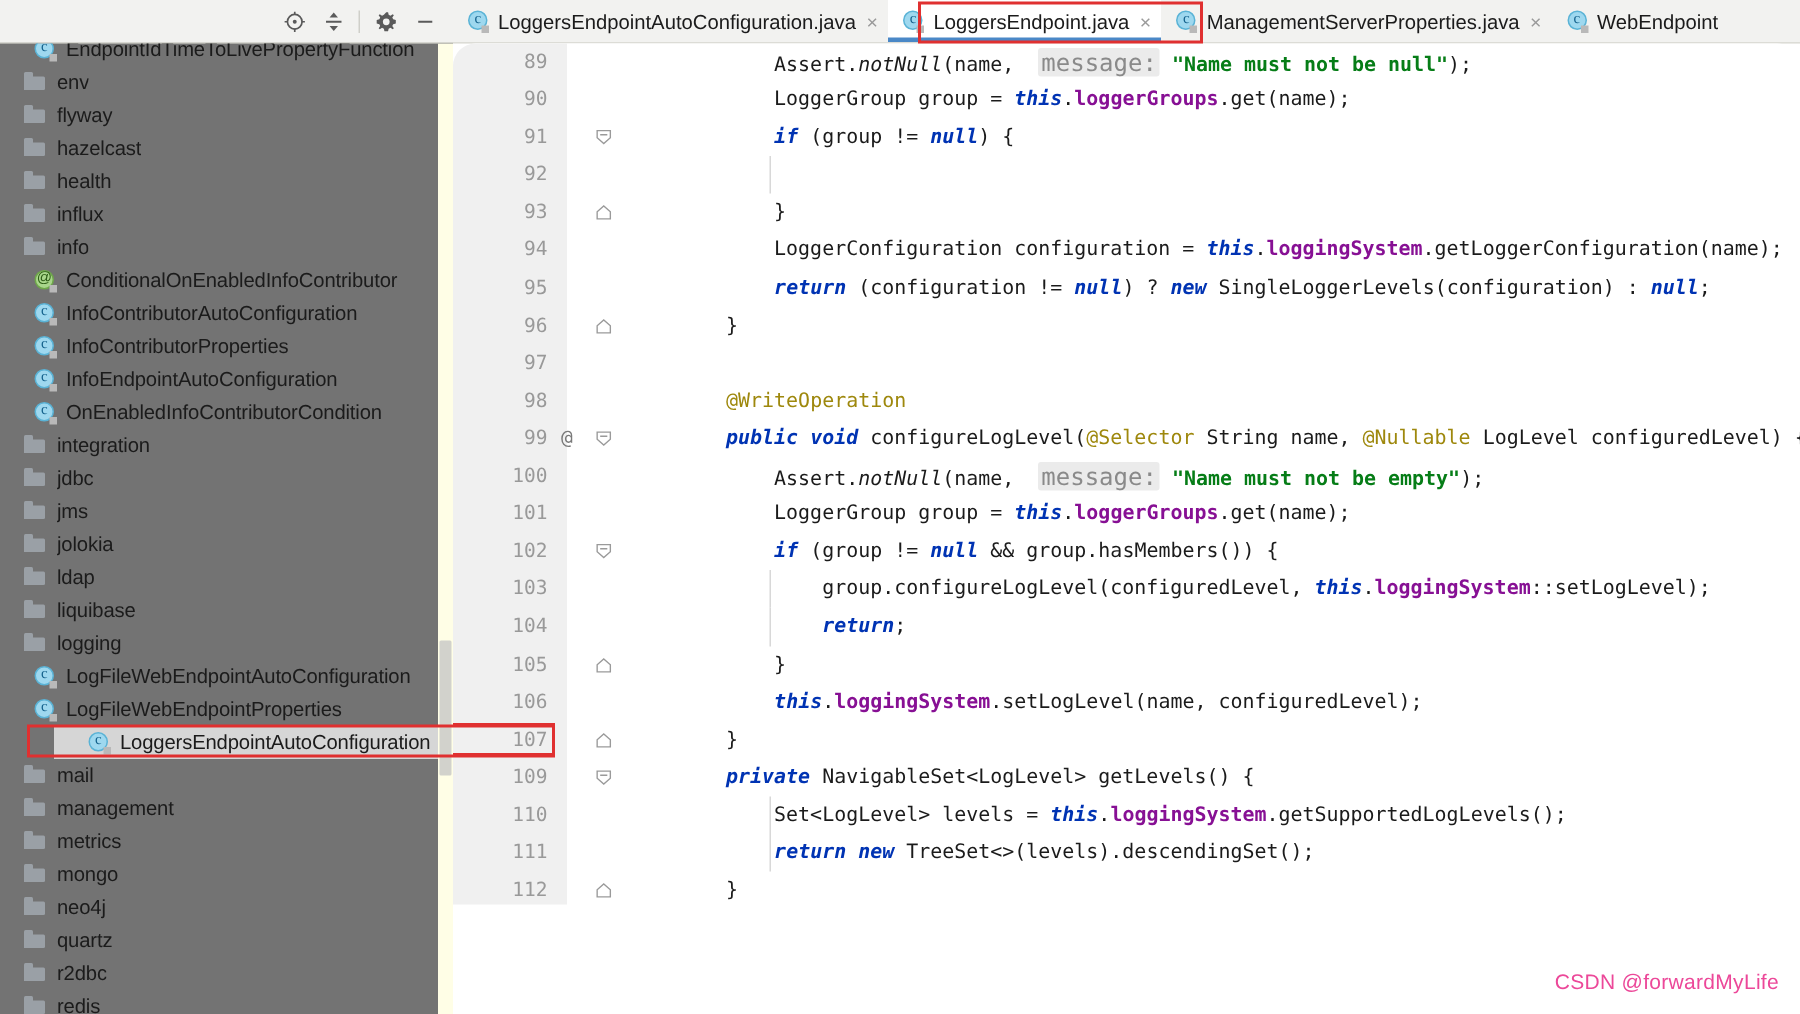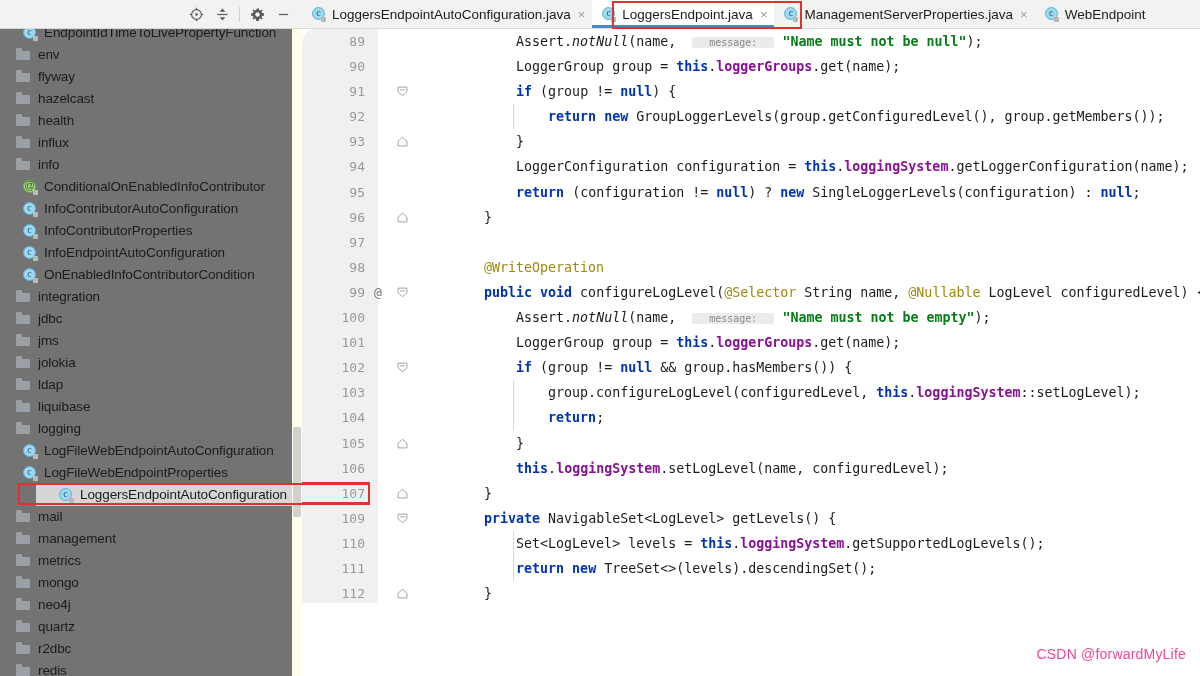--- a/index.html
+++ b/index.html
@@ -308,30 +308,30 @@
     background: #f0f0f0;
   }
   
   .iguide {
     position: absolute;
     top: 0;
     width: 1px; height: 25.1px;
     background: #d8d8d8;
   }
   
-  .kw  { color: #0033b3; font-weight: bold; }
+  .kw  { color: #0033b3; font-weight: bold; font-style: italic; }
   .str { color: #067d17; font-weight: bold; }
   .fld { color: #871094; font-weight: bold; }
   .ann { color: #9e880d; }
   .ital { font-style: italic; }
   .hintbox {
     background: #ebebeb;
     color: #8a8a8a;
-    font-size: 10px;
-    padding: 0 17px;
+    font-size: 16px;
+    padding: 0 2px;
     border-radius: 2px;
   }
   .plain { color: #1b1b1b; }
 
   
   .redbox {
     position: absolute;
     border: 2px solid #e03030;
     box-sizing: border-box;
     pointer-events: none;
@@ -578,21 +578,21 @@
     <div id="code-pane">
       <div id="gutter-bg"></div>
       <div id="gutter-marker-bg"></div>
       <div id="code-rows" style="position:relative;">
           <div class="code-row"><span class="ln">89</span><span class="code-text"><span class="plain">            Assert.</span><span class="ital">notNull</span><span class="plain">(name,  </span><span class="hintbox">message:</span><span class="plain"> </span><span class="str">"Name must not be null"</span><span class="plain">);</span></span></div>
           <div class="code-row"><span class="ln">90</span><span class="code-text"><span class="plain">            LoggerGroup group = </span><span class="kw">this</span><span class="plain">.</span><span class="fld">loggerGroups</span><span class="plain">.get(name);</span></span></div>
           <div class="code-row"><span class="ln">91</span><span class="fold"><svg width="11" height="11" viewBox="0 0 12 12">
                 <path d="M1.2 1.2 H10.8 V6.4 L6 10.6 L1.2 6.4 Z" fill="#ffffff" stroke="#9a9a9a" stroke-width="1"></path>
                 <line x1="3.4" y1="4.2" x2="8.6" y2="4.2" stroke="#9a9a9a" stroke-width="1"></line>
               </svg></span><span class="code-text"><span class="plain">            </span><span class="kw">if</span><span class="plain"> (group != </span><span class="kw">null</span><span class="plain">) {</span></span></div>
-          <div class="code-row"><div class="iguide" style="left: 211.24px;"></div><span class="ln">92</span><span class="code-text"><span class="plain">                </span><span class="kw">return new</span><span class="plain"> GroupLoggerLevels(group.getConfiguredLevel(), group.getMembers());</span></span></div>
+          <div class="code-row"><div class="iguide" style="left: 211.24px;"></div><span class="ln">92</span></div>
           <div class="code-row"><span class="ln">93</span><span class="fold"><svg width="11" height="11" viewBox="0 0 12 12">
                 <path d="M1.2 10.8 H10.8 V5.6 L6 1.4 L1.2 5.6 Z" fill="#ffffff" stroke="#9a9a9a" stroke-width="1"></path>
               </svg></span><span class="code-text"><span class="plain">            }</span></span></div>
           <div class="code-row"><span class="ln">94</span><span class="code-text"><span class="plain">            LoggerConfiguration configuration = </span><span class="kw">this</span><span class="plain">.</span><span class="fld">loggingSystem</span><span class="plain">.getLoggerConfiguration(name);</span></span></div>
           <div class="code-row"><span class="ln">95</span><span class="code-text"><span class="plain">            </span><span class="kw">return</span><span class="plain"> (configuration != </span><span class="kw">null</span><span class="plain">) ? </span><span class="kw">new</span><span class="plain"> SingleLoggerLevels(configuration) : </span><span class="kw">null</span><span class="plain">;</span></span></div>
           <div class="code-row"><span class="ln">96</span><span class="fold"><svg width="11" height="11" viewBox="0 0 12 12">
                 <path d="M1.2 10.8 H10.8 V5.6 L6 1.4 L1.2 5.6 Z" fill="#ffffff" stroke="#9a9a9a" stroke-width="1"></path>
               </svg></span><span class="code-text"><span class="plain">        }</span></span></div>
           <div class="code-row"><span class="ln">97</span><span class="code-text"></span></div>
           <div class="code-row"><span class="ln">98</span><span class="code-text"><span class="plain">        </span><span class="ann">@WriteOperation</span></span></div>

